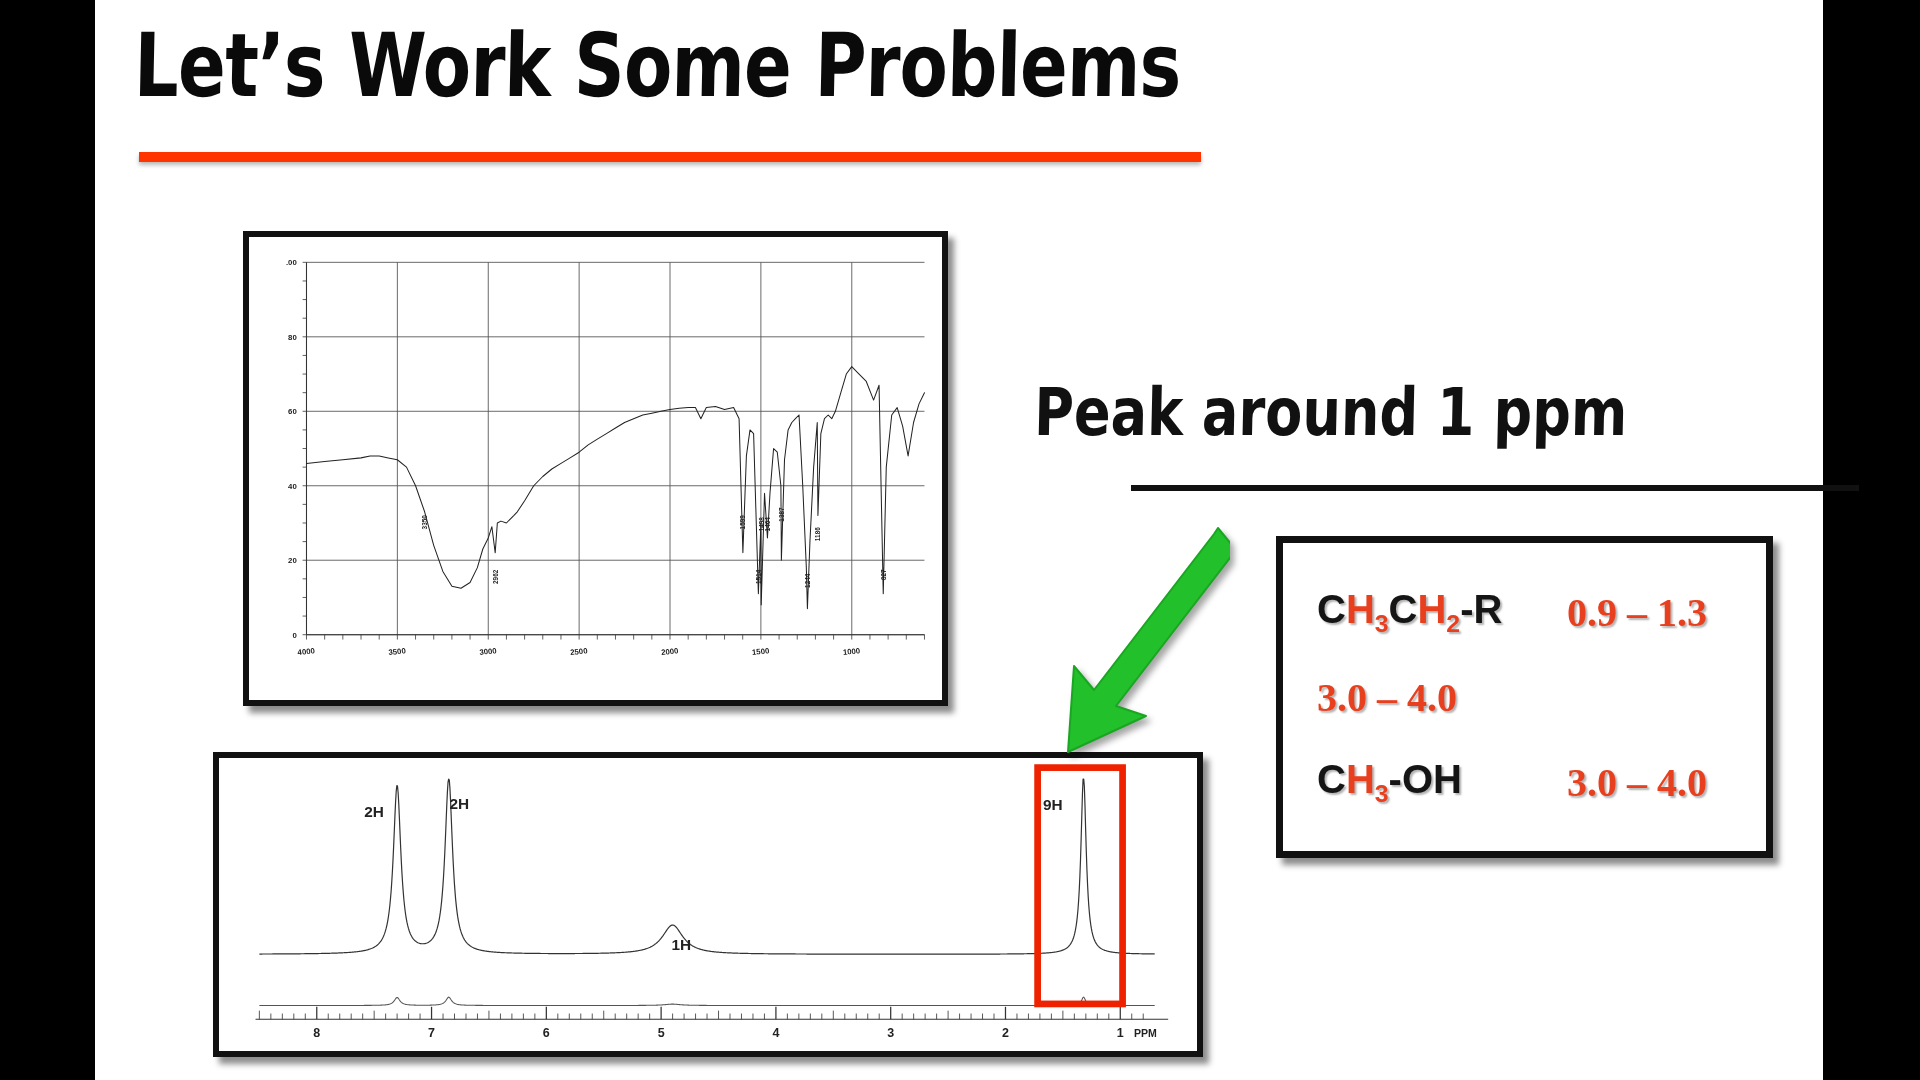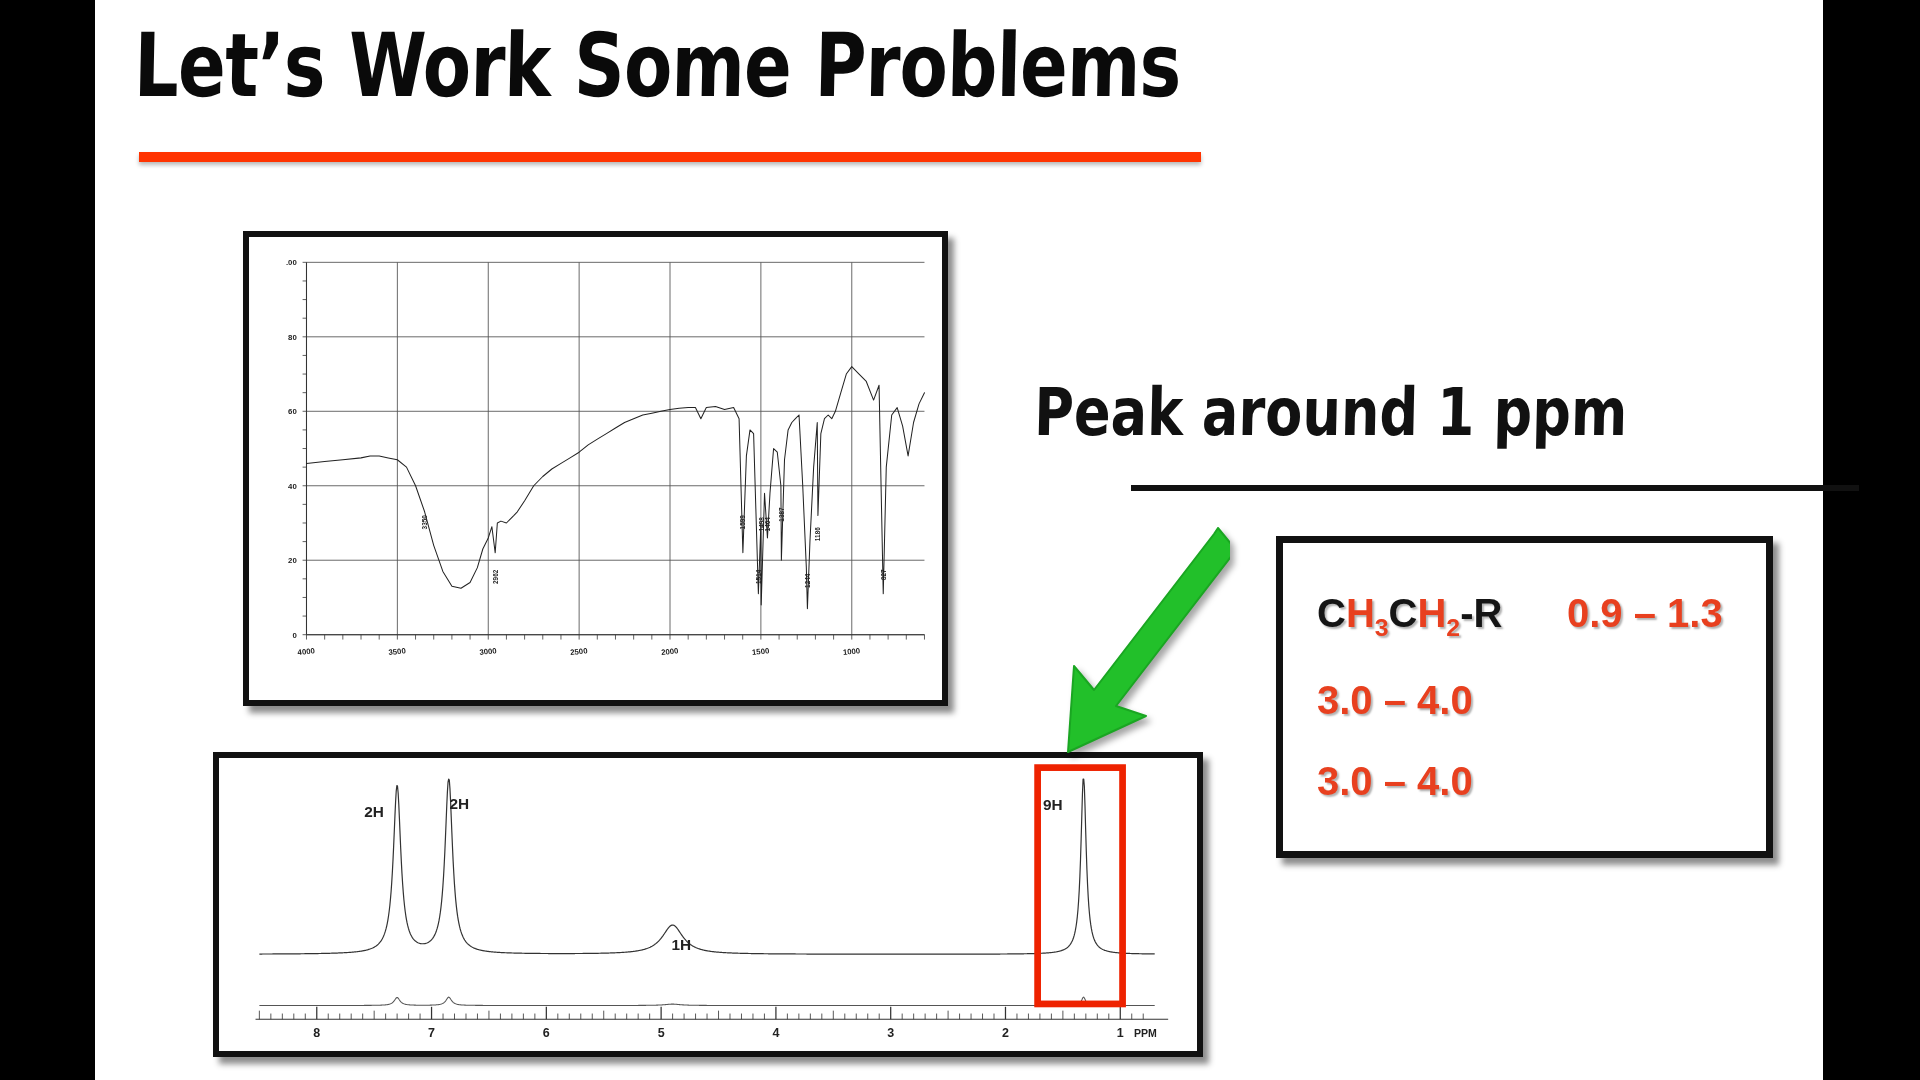--- a/index.html
+++ b/index.html
@@ -40,27 +40,27 @@
   #ir-panel{left:148px;top:231px;width:705px;height:475px;}
   #nmr-panel{left:118px;top:752px;width:990px;height:305px;}
   #table-panel{left:1181px;top:536px;width:497px;height:322px;border-width:7px;}
 
   svg{display:block;}
 
   
   .shift-table{position:absolute;left:0;top:0;width:100%;height:100%;
                display:flex;flex-direction:column;justify-content:center;padding:0 34px;
                box-sizing:border-box;}
-  .shift-row{display:flex;align-items:flex-start;margin:18px 0;}
+  .shift-row{display:flex;align-items:center;margin:18px 0;}
   .formula{width:250px;font-size:40px;font-weight:bold;color:#151515;
            text-shadow:2px 2px 2px rgba(0,0,0,.30);white-space:nowrap;}
   .formula .r{color:#e8401f;}
   .formula sub{font-size:0.62em;}
   .range{font-size:40px;font-weight:bold;color:#e8401f;
-         text-shadow:2px 2px 2px rgba(0,0,0,.30);white-space:nowrap;}
+         text-shadow:2px 2px 2px rgba(0,0,0,.30);white-space:nowrap;font-family:Liberation Serif, serif;}
 
   
   #arrow{position:absolute;left:955px;top:520px;width:180px;height:240px;
          filter:drop-shadow(4px 5px 3px rgba(0,0,0,.35));}
 </style>
 </head>
 <body>
 
 <div id="slide">
 
@@ -291,20 +291,23 @@
             <span>C</span><span class="r">H</span><sub class="r">3</sub><span>C</span><span class="r">H</span><sub class="r">2</sub><span>-R</span>
           </div>
           <div class="range">0.9 – 1.3</div>
         </div>
 
         <div class="shift-row">
           <div class="range">3.0 – 4.0</div>
         </div>
 
         <div class="shift-row">
+          <div class="formula">
+            <span>C</span><span class="r">H</span><sub class="r">3</sub><span>-OH</span>
+          </div>
           <div class="range">3.0 – 4.0</div>
         </div>
 
       </div>
     </div>
 
   </div>
 </div>
 
 </body></html>

